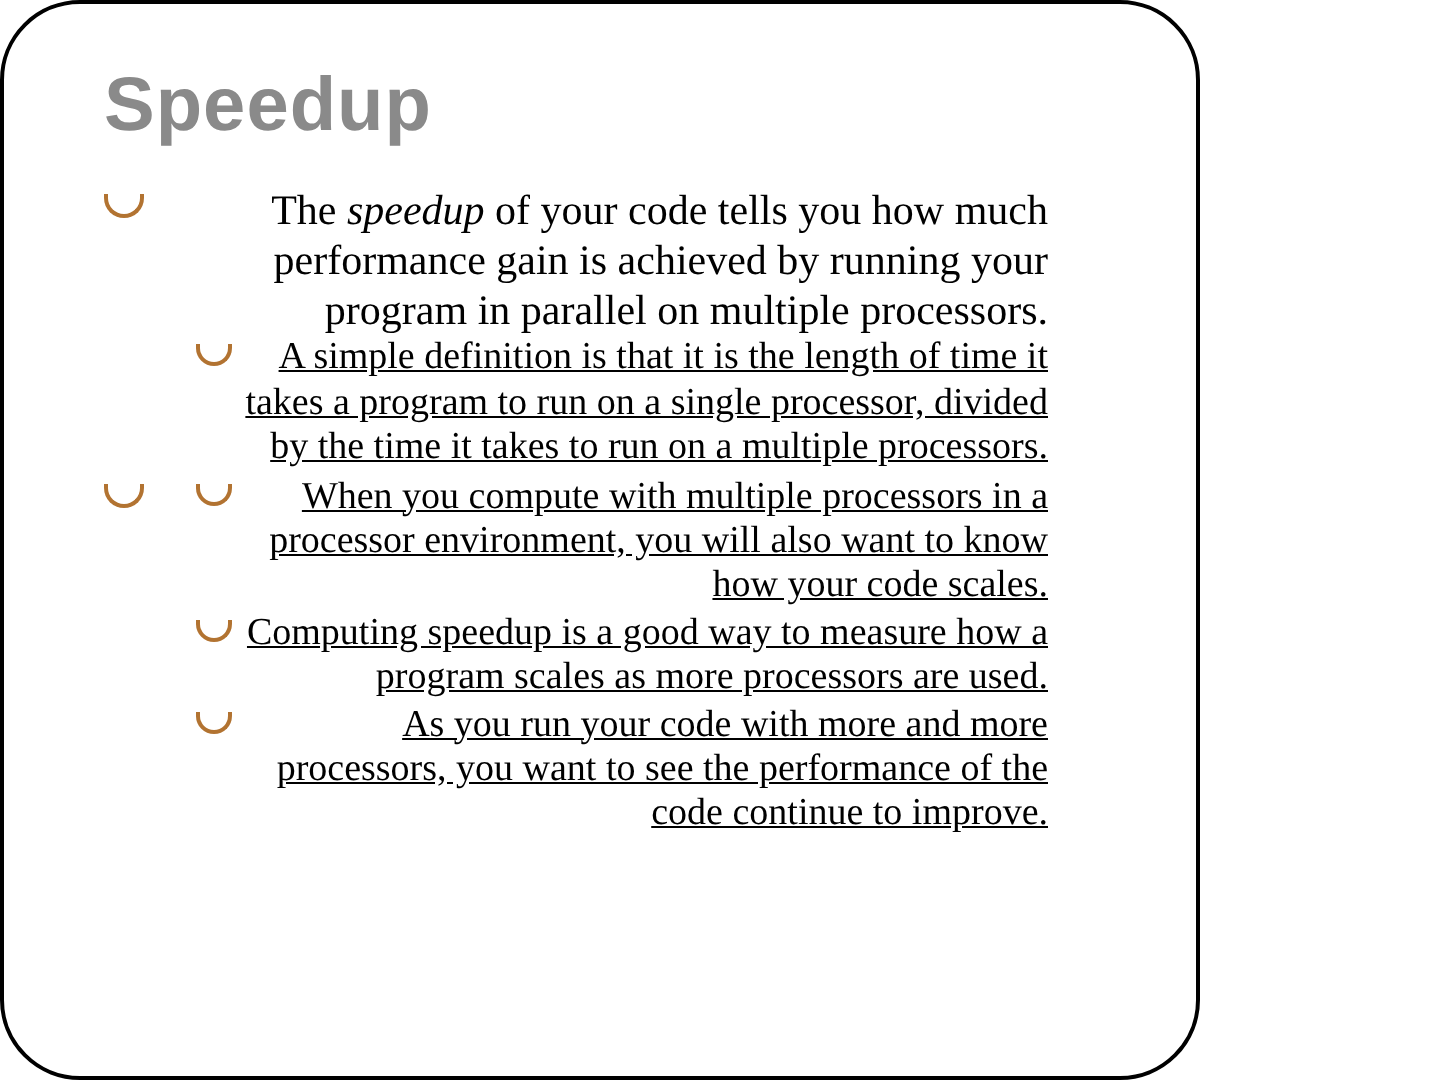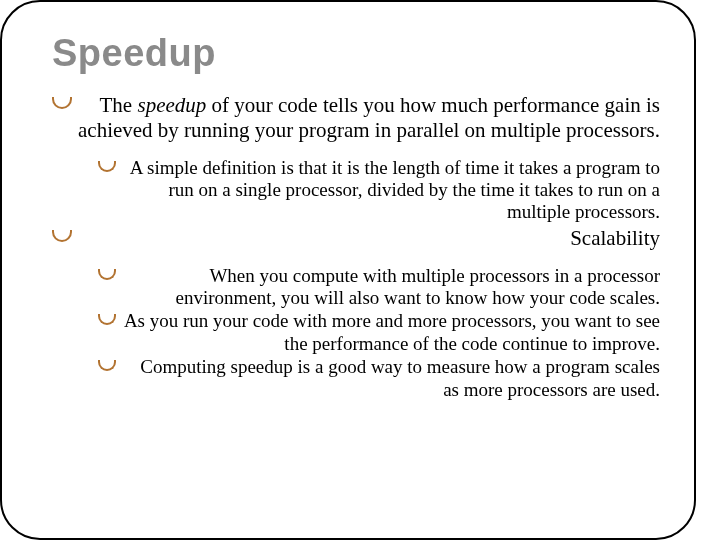--- a/index.html
+++ b/index.html
@@ -6,23 +6,23 @@
     margin: 0;
     padding: 0;
     width: 720px;
     height: 540px;
     background: #fff;
     font-family: "Times New Roman", Times, serif;
     color: #000;
   }
   .slide {
     box-sizing: border-box;
-    width: 696px;
+    width: 600px;
     height: 540px;
-    padding: 30px 34px 20px 50px;
+    padding: 30px 74px 20px 50px;
     border: 2px solid #000;
     border-radius: 40px;
     position: relative;
   }
   .title {
     font-family: Arial, Helvetica, sans-serif;
     font-weight: 700;
     font-size: 38px;
     color: #8a8a8a;
     margin: 0 0 18px 0;
@@ -65,21 +65,22 @@
     width: 16px;
     height: 10px;
     border: 2.5px solid #b27331;
     border-top: none;
     border-radius: 0 0 16px 16px;
     background: none;
     clip-path: none;
   }
   ul.sub {
     padding-left: 20px;
-    margin-top: 14px;
+    margin-top: 1px;
+    text-decoration: underline;
   }
   ul.sub > li {
     position: relative;
     padding-left: 24px;
     font-size: 19px;
     line-height: 1.18;
     margin-bottom: 1px;
   }
   ul.sub > li::before {
     content: "";
@@ -107,23 +108,22 @@
   <ul class="top">
 
     <li>
       <span>The </span><span class="ital">speedup</span><span> of your code tells you how much performance gain is achieved by running your program in parallel on multiple processors.</span>
       <ul class="sub">
         <li>A simple definition is that it is the length of time it takes a program to run on a single processor, divided by the time it takes to run on a multiple processors.</li>
       </ul>
     </li>
 
     <li class="scal-head">
-      <span>Scalability</span>
       <ul class="sub">
         <li>When you compute with multiple processors in a processor environment, you will also want to know how your code scales.</li>
+        <li>Computing speedup is a good way to measure how a program scales as more processors are used.</li>
         <li>As you run your code with more and more processors, you want to see the performance of the code continue to improve.</li>
-        <li>Computing speedup is a good way to measure how a program scales as more processors are used.</li>
       </ul>
     </li>
 
   </ul>
 
 </div>
 
 </body></html>

